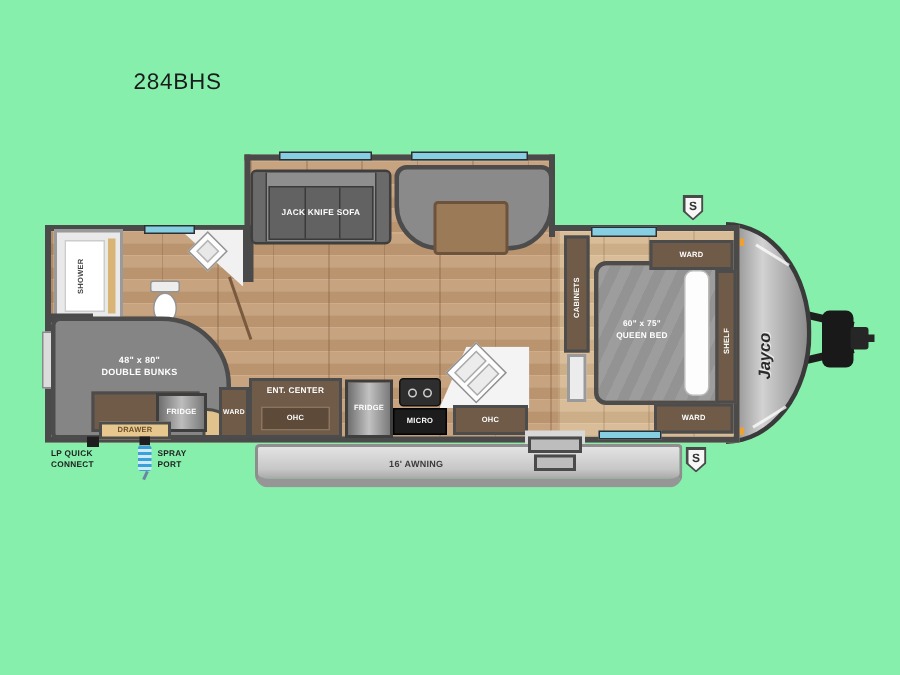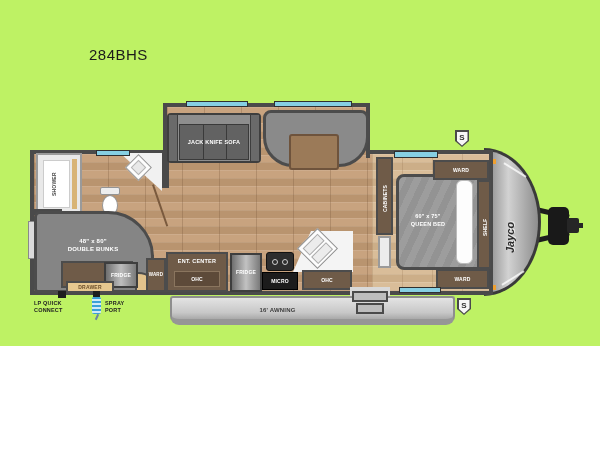--- a/index.html
+++ b/index.html
@@ -1,17 +1,17 @@
 <!DOCTYPE html>
 <html><head>
 <meta charset="utf-8">
 <style>
   html,body{margin:0;padding:0;}
   body{font-family:"Liberation Sans",sans-serif;background:#fff;}
-  #canvas{position:relative;width:600px;height:346px;background:#bef264;overflow:hidden;}
+  #canvas{position:relative;width:600px;height:450px;background:#86efac;overflow:hidden;}
   .abs{position:absolute;box-sizing:border-box;}
 
   
   .wood{
     background-color:#c8a37f;
     background-image:
       repeating-linear-gradient(90deg, rgba(115,82,54,.28) 0 1px, transparent 1px 37px),
       repeating-linear-gradient(180deg, rgba(255,255,255,.10) 0 1px, transparent 1px 8px),
       repeating-linear-gradient(180deg, #c8a37f 0 8px, #b9946f 8px 16px);
   }

